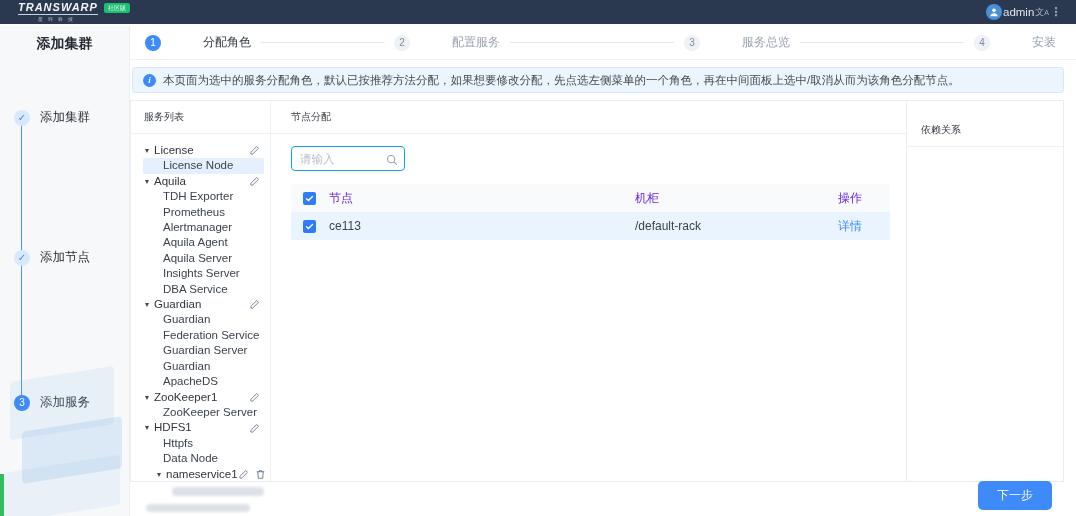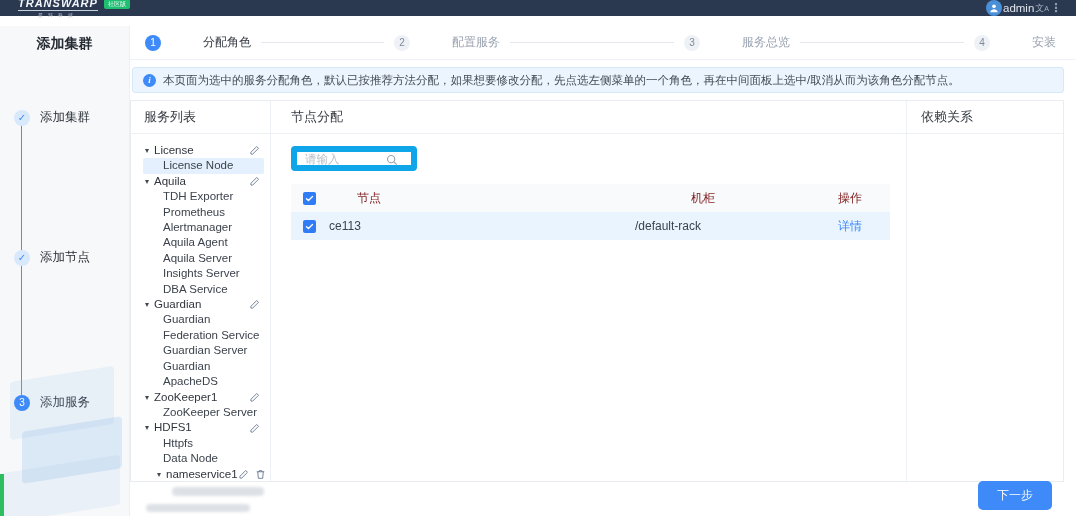--- a/index.html
+++ b/index.html
@@ -1,21 +1,21 @@
 <!DOCTYPE html>
 <html><head>
 <meta charset="utf-8">
 <style>
   * { margin:0; padding:0; box-sizing:border-box; }
   html,body { width:1076px; height:516px; }
   body { font-family:"Liberation Sans","DejaVu Sans",sans-serif; background:#fff; overflow:hidden; }
   .app { position:relative; width:1076px; height:516px; background:#fff; overflow:hidden; }
 
   
-  .topbar { position:absolute; left:0; top:0; width:1076px; height:16px; background:#2b3950;
+  .topbar { position:absolute; left:0; top:0; width:1076px; height:24px; background:#2b3950;
             display:flex; align-items:center; padding:0 14px 0 18px; z-index:30; }
   .logo { display:flex; align-items:flex-start; }
   .logo-text { display:flex; flex-direction:column; }
   .logo-title { color:#f2f5f9; font-size:11px; font-weight:bold; font-style:italic;
                 letter-spacing:1px; line-height:11px; border-bottom:1px solid #c9d2de; padding-bottom:1px; }
   .logo-sub { color:#b6c0cd; font-size:5px; letter-spacing:5px; line-height:7px; margin-top:1px; text-align:center; }
   .logo-badge { margin-left:6px; margin-top:1px; background:#1fbf72; color:#fff; font-size:6px;
                 line-height:10px; padding:0 4px; border-radius:2px; white-space:nowrap; }
   .top-right { margin-left:auto; display:flex; align-items:center; gap:1px; }
   .avatar { width:16px; height:16px; border-radius:50%; background:#4a90d9; display:flex;
@@ -67,47 +67,47 @@
             border-radius:3px; display:flex; align-items:center; padding:0 10px; gap:7px; }
   .banner-ico { width:13px; height:13px; border-radius:50%; background:#3d8af8; color:#fff;
                 font-size:9px; font-style:italic; font-weight:bold; display:flex; align-items:center;
                 justify-content:center; flex:none; font-family:"Liberation Serif",serif; }
   .banner-text { font-size:11.5px; color:#454b54; white-space:nowrap; overflow:hidden; }
 
   .card { margin:7px 12px 0 0; height:382px; border:1px solid #e9ecf1; display:flex; background:#fff; }
   .col1 { width:140px; border-right:1px solid #edf0f4; display:flex; flex-direction:column; }
   .col2 { width:636px; border-right:1px solid #edf0f4; display:flex; flex-direction:column; }
   .col3 { flex:1; }
-  .col-h { height:33px; flex:none; border-bottom:1px solid #edf0f4; font-size:13px; color:#363b42;
+  .col-h { height:33px; flex:none; border-bottom:1px solid #edf0f4; font-size:10px; color:#363b42;
            display:flex; align-items:center; }
-  .col1 .col-h { padding-left:13px; } .col2 .col-h { padding-left:20px; } .col3 .col-h { padding-left:14px; }
+  .col1 .col-h { padding-left:13px; } .col2 .col-h { padding-left:20px; } .col3 .col-h { padding-left:14px;margin-top:13px; }
 
   
   .tree { flex:1; overflow:hidden; padding:9px 6px 0 12px; }
   .tree-row { font-size:11.5px; line-height:15.4px; color:#3c434c; cursor:pointer; }
   .tree-row.parent { display:flex; align-items:center; color:#30353d; }
   .tree-row .caret { font-size:8px; color:#444a52; margin-right:5px; }
   .lvl0.parent { padding-left:2px; }
   .lvl1 { padding-left:20px; }
   .lvl1.parent { padding-left:14px; }
   .t-icons { margin-left:auto; display:flex; align-items:center; gap:6px; padding-right:4px; }
   .t-icons svg { display:block; }
   .tree-row.selected { background:#e4f0fd; border-radius:2px; }
 
   
   .na-body { padding:12px 16px 0 20px; }
   .search-wrap { position:relative; width:114px; }
-  .search-wrap input { width:126px; height:25px; border:6px solid #0ea5e9; border-radius:4px;
+  .search-wrap input { width:114px; height:25px; border:1px solid #0ea5e9; border-radius:4px;
                        padding:0 24px 0 8px; font-size:11.5px; color:#333; outline:none;
                        font-family:"Liberation Sans",sans-serif; }
   .search-wrap input::placeholder { color:#b9bfc8; }
   .search-ico { position:absolute; right:7px; top:6px; }
   .na-table { margin-top:13px; }
   .t-row { display:flex; align-items:center; height:28px; font-size:12px; }
-  .t-head { background:#f8fafc; color:#7f1d1d;gap:28px; }
+  .t-head { background:#f8fafc; color:#6d28d9; }
   .t-data { background:#e9f4fe; color:#3c434c; }
   .cell-cb { width:38px; padding-left:12px; display:flex; align-items:center; }
   .cell-node { width:306px; }
   .cell-rack { flex:1; }
   .cell-act { width:52px; }
   .cbx { width:13px; height:13px; border-radius:2px; background:#2f7cf6; display:flex;
          align-items:center; justify-content:center; cursor:pointer; }
   .link { color:#3d8af8; cursor:pointer; }
 
   

